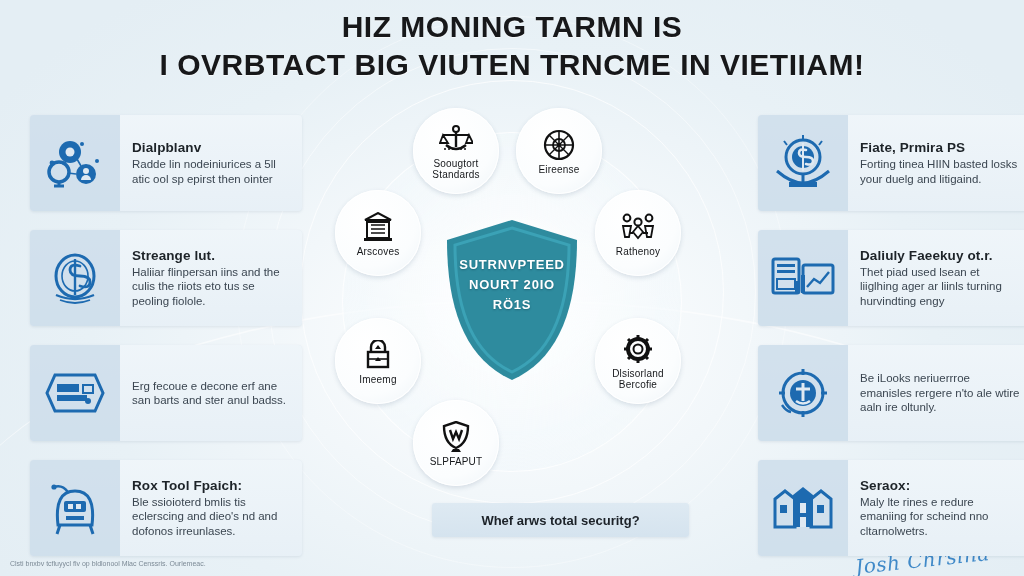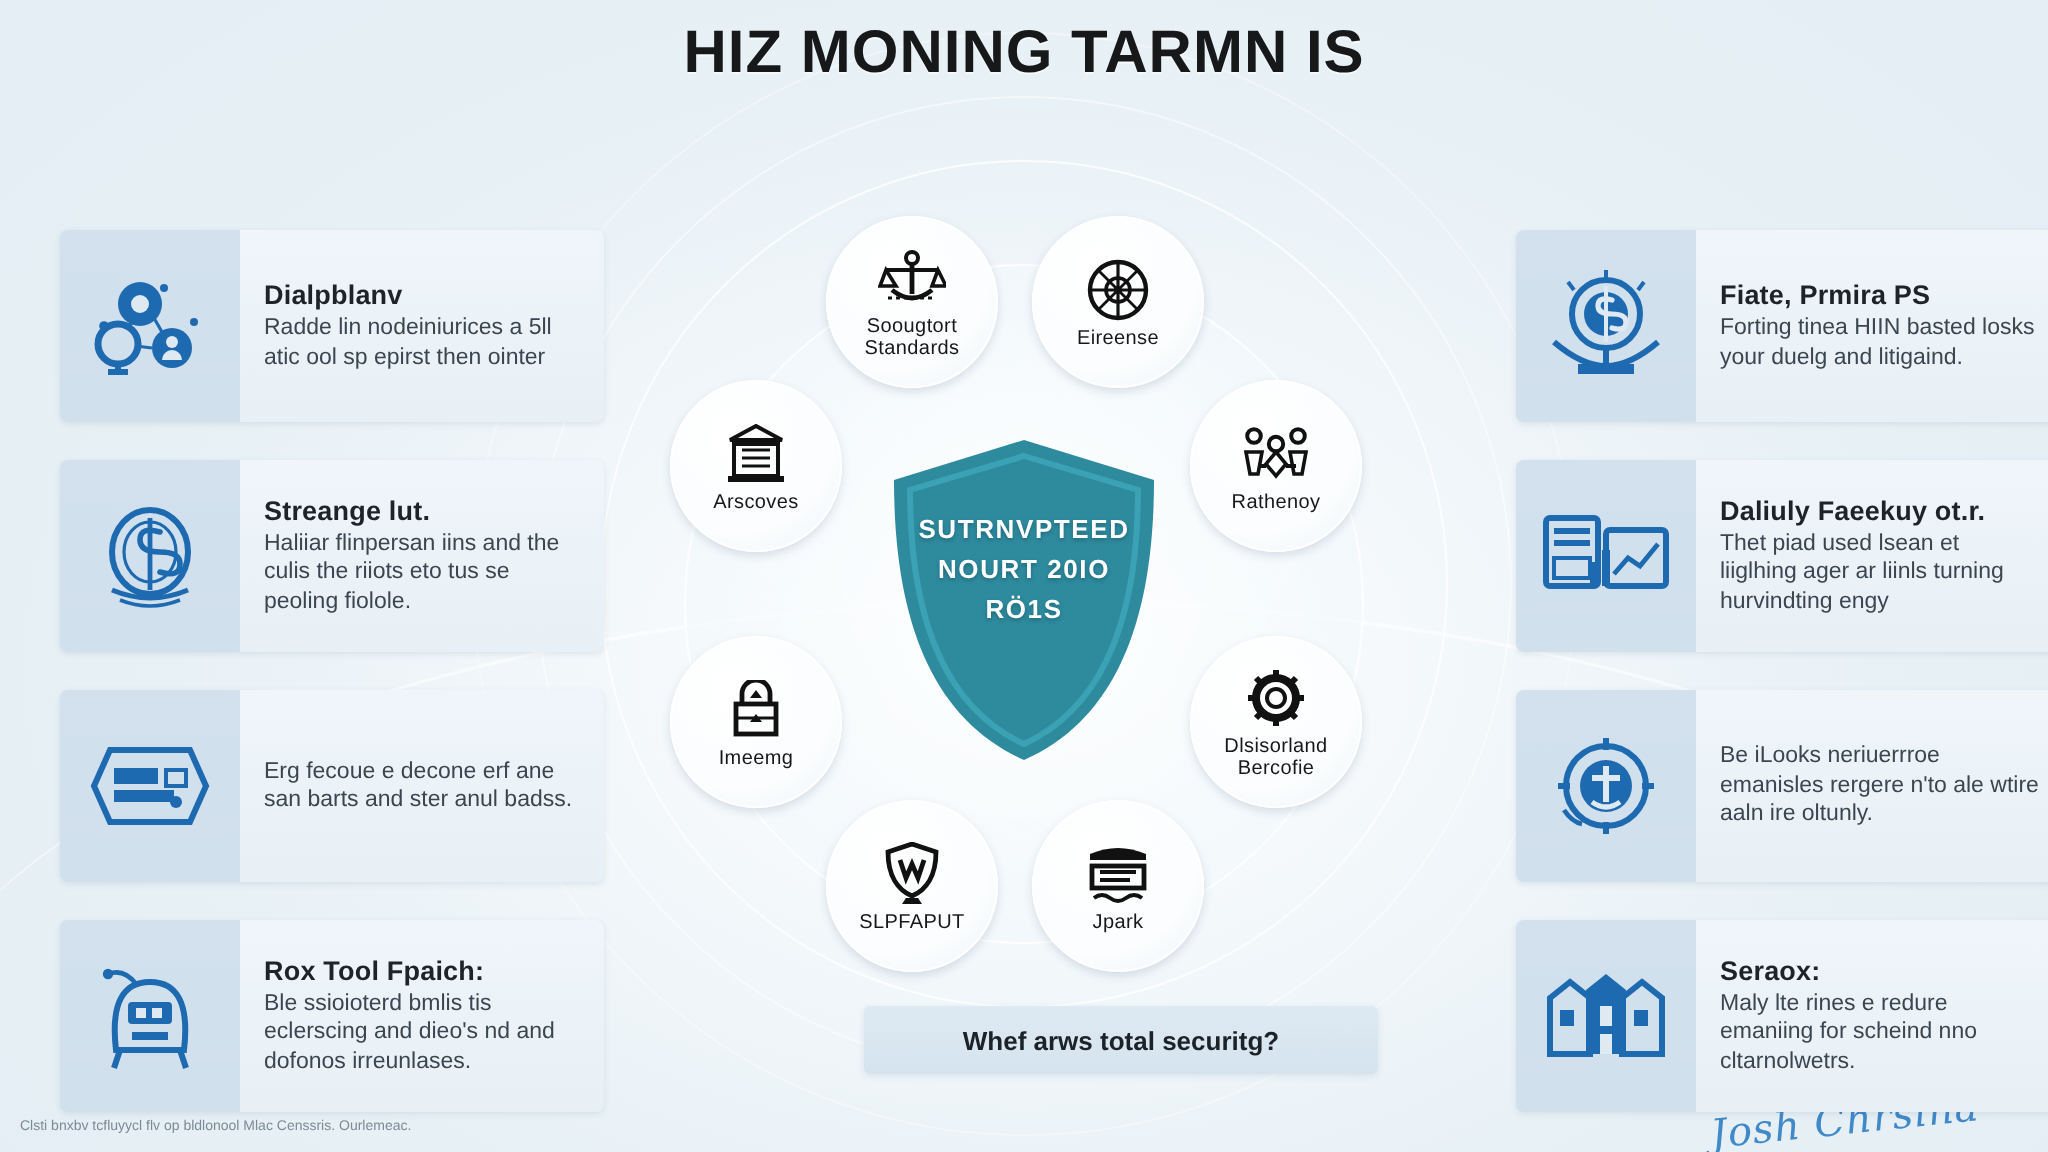--- a/index.html
+++ b/index.html
@@ -158,20 +158,21 @@
 </head>
 <body>
 
 <div class="bg-arc a1"></div>
 <div class="bg-arc a2"></div>
 <div class="bg-arc a3"></div>
 <div class="bg-sweep"></div>
 
 <div class="title-wrap">
   <div class="title-line l1">HIZ MONING TARMN IS</div>
+  <div class="title-line l2">I OVRBTACT BIG VIUTEN TRNCME IN VIETIIAM!</div>
 </div>
 
 <div class="card left row1">
   <div class="icon-cell">
     <svg width="56" height="52" viewBox="0 0 56 52">
       <circle cx="23" cy="15" r="11" class="blue"></circle>
       <circle cx="23" cy="15" r="4.5" fill="#dfe9f2"></circle>
       <circle cx="12" cy="35" r="10" fill="none" stroke="#1d6ab0" stroke-width="3.5"></circle>
       <path d="M12 45 L12 49 M7 49 L17 49" stroke="#1d6ab0" stroke-width="3" fill="none"></path>
       <circle cx="39" cy="37" r="10" class="blue"></circle>
@@ -416,29 +417,18 @@
     <div class="n-icon">
       <svg width="28" height="32" viewBox="0 0 28 32">
         <path d="M14 1 L26 5 C26 17 21 24 14 27 C7 24 2 17 2 5 Z" fill="none" stroke="#111" stroke-width="2.4"></path>
         <path d="M8 9 L11 18 L14 11 L17 18 L20 9" fill="none" stroke="#111" stroke-width="2.4"></path>
         <path d="M11 28 L17 28 L19 31 L9 31 Z" fill="#111"></path>
       </svg>
     </div>
     <div class="n-label">SLPFAPUT</div>
   </div>
 
-  <div class="node n8">
-    <div class="n-icon">
-      <svg width="36" height="32" viewBox="0 0 36 32">
-        <path d="M4 6 q14 -6 28 0 L32 9 L4 9 Z" fill="#111"></path>
-        <rect x="5" y="12" width="26" height="11" fill="none" stroke="#111" stroke-width="2.4"></rect>
-        <path d="M9 15 L27 15 M9 19 L24 19" stroke="#111" stroke-width="2"></path>
-        <path d="M6 28 q4 -3 8 0 q4 3 8 0 q4 -3 8 0" fill="none" stroke="#111" stroke-width="2"></path>
-      </svg>
-    </div>
-    <div class="n-label">Jpark</div>
-  </div>
 </div>
 
 <div class="caption">Whef arws total securitg?</div>
 
 <div class="footnote">Clsti bnxbv tcfluyycl flv op bldlonool Mlac Censsris. Ourlemeac.</div>
 <div class="signature">Josh Chrsina</div>
 
 </body></html>

